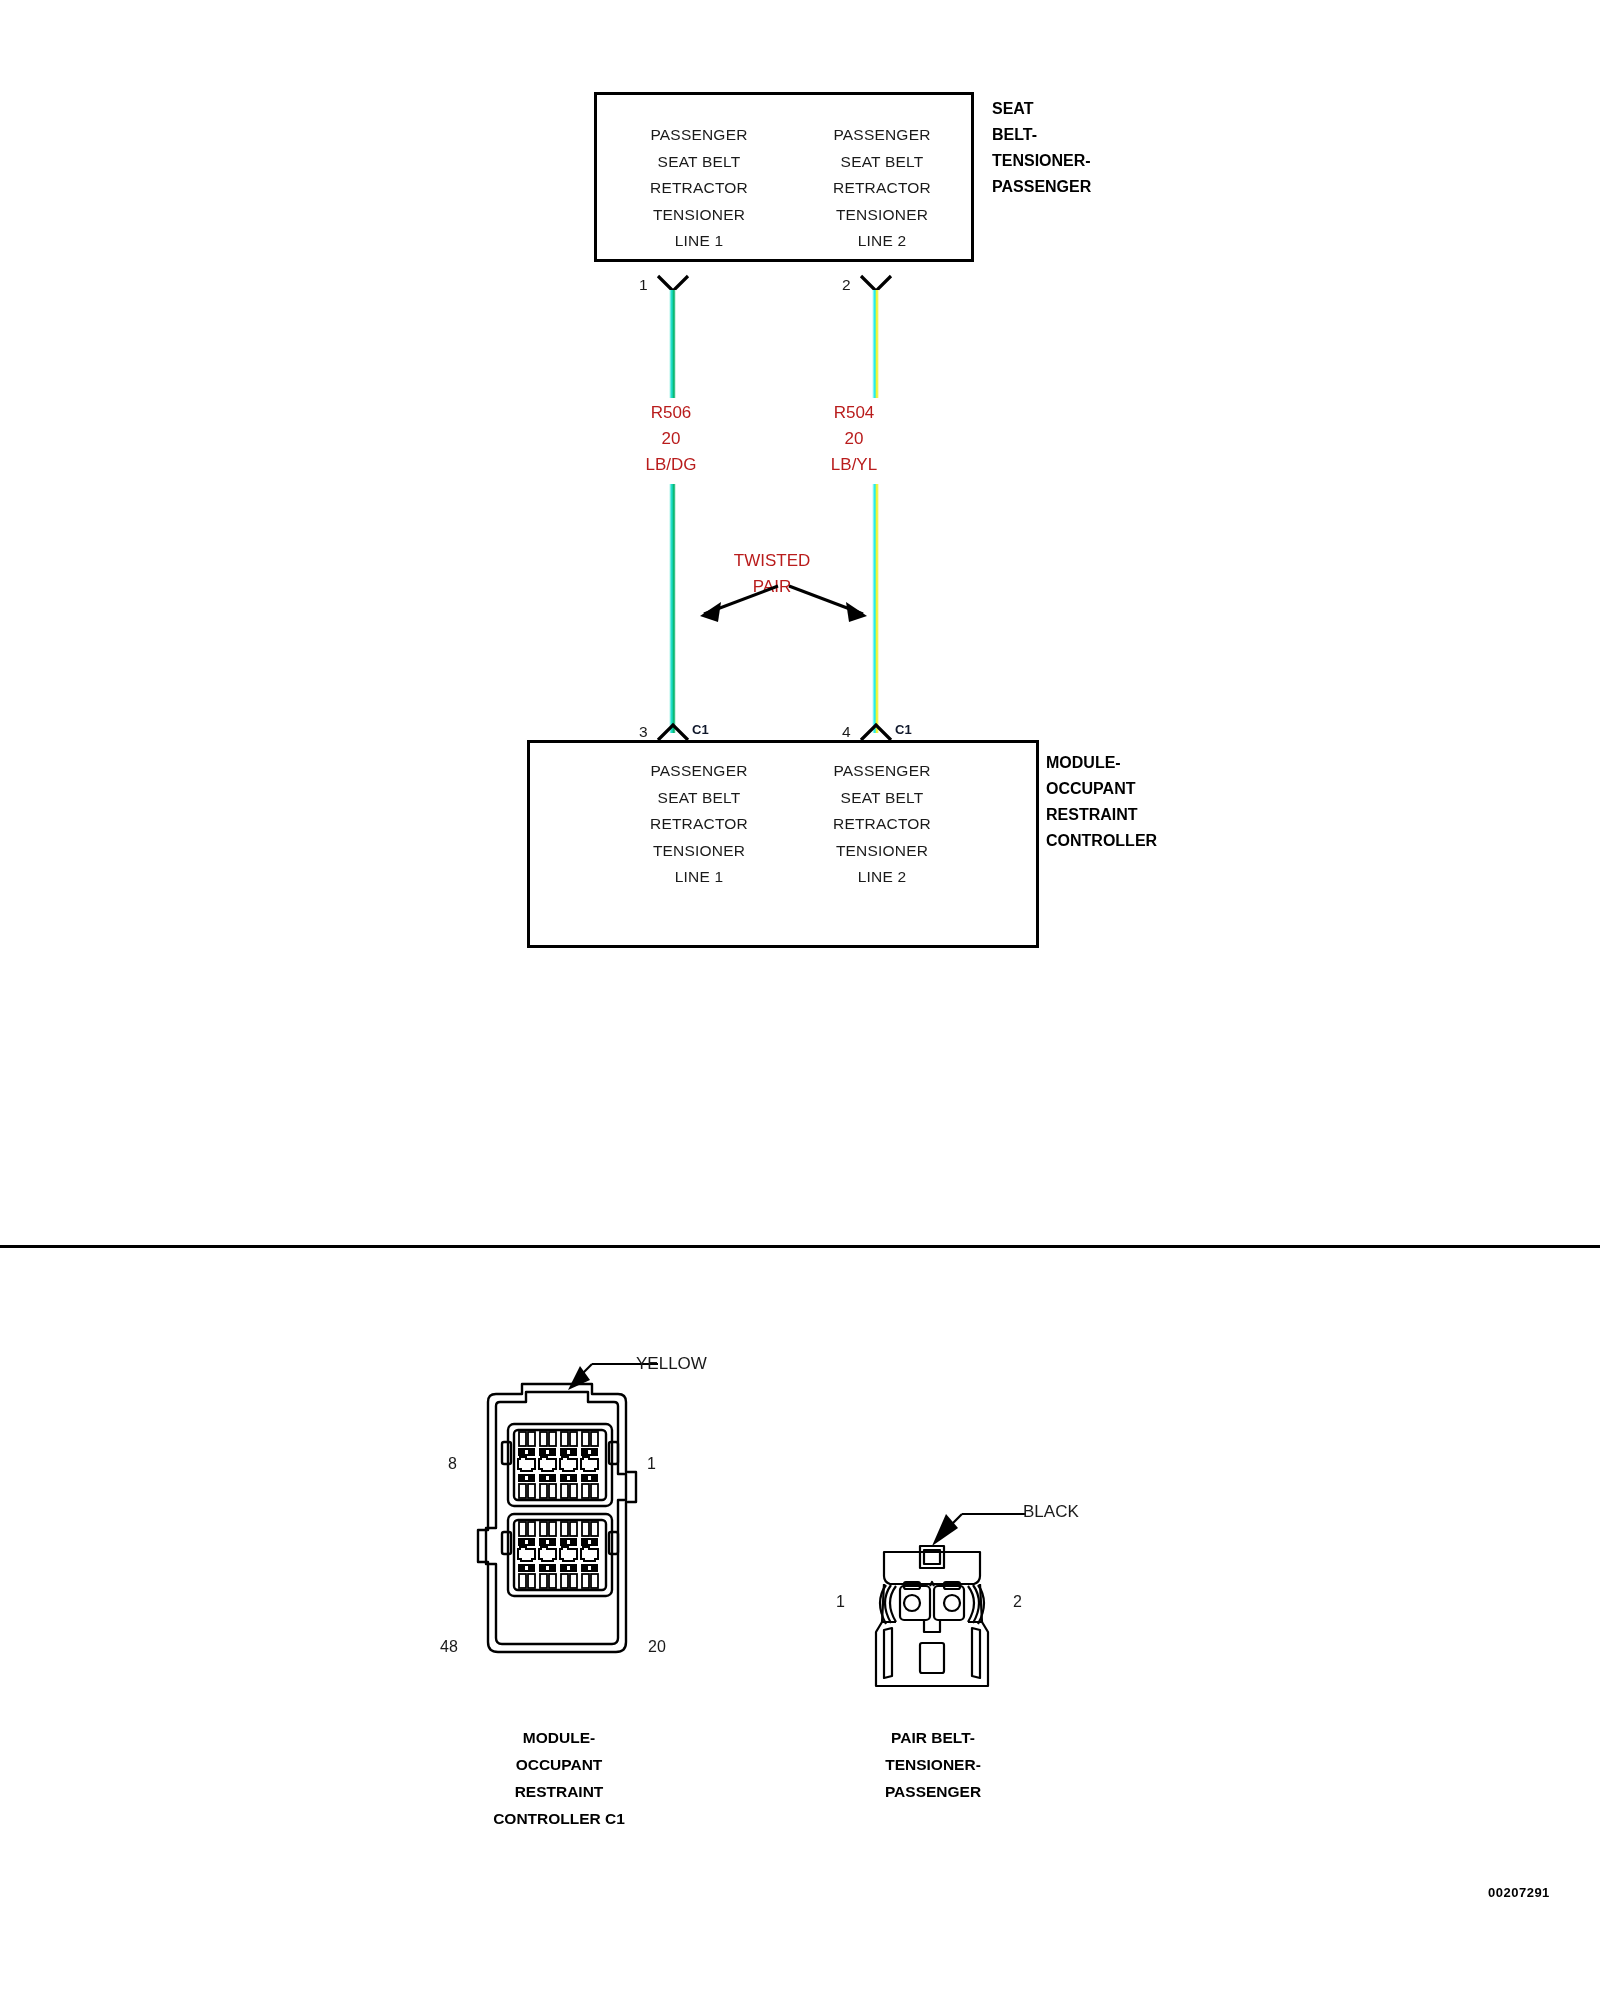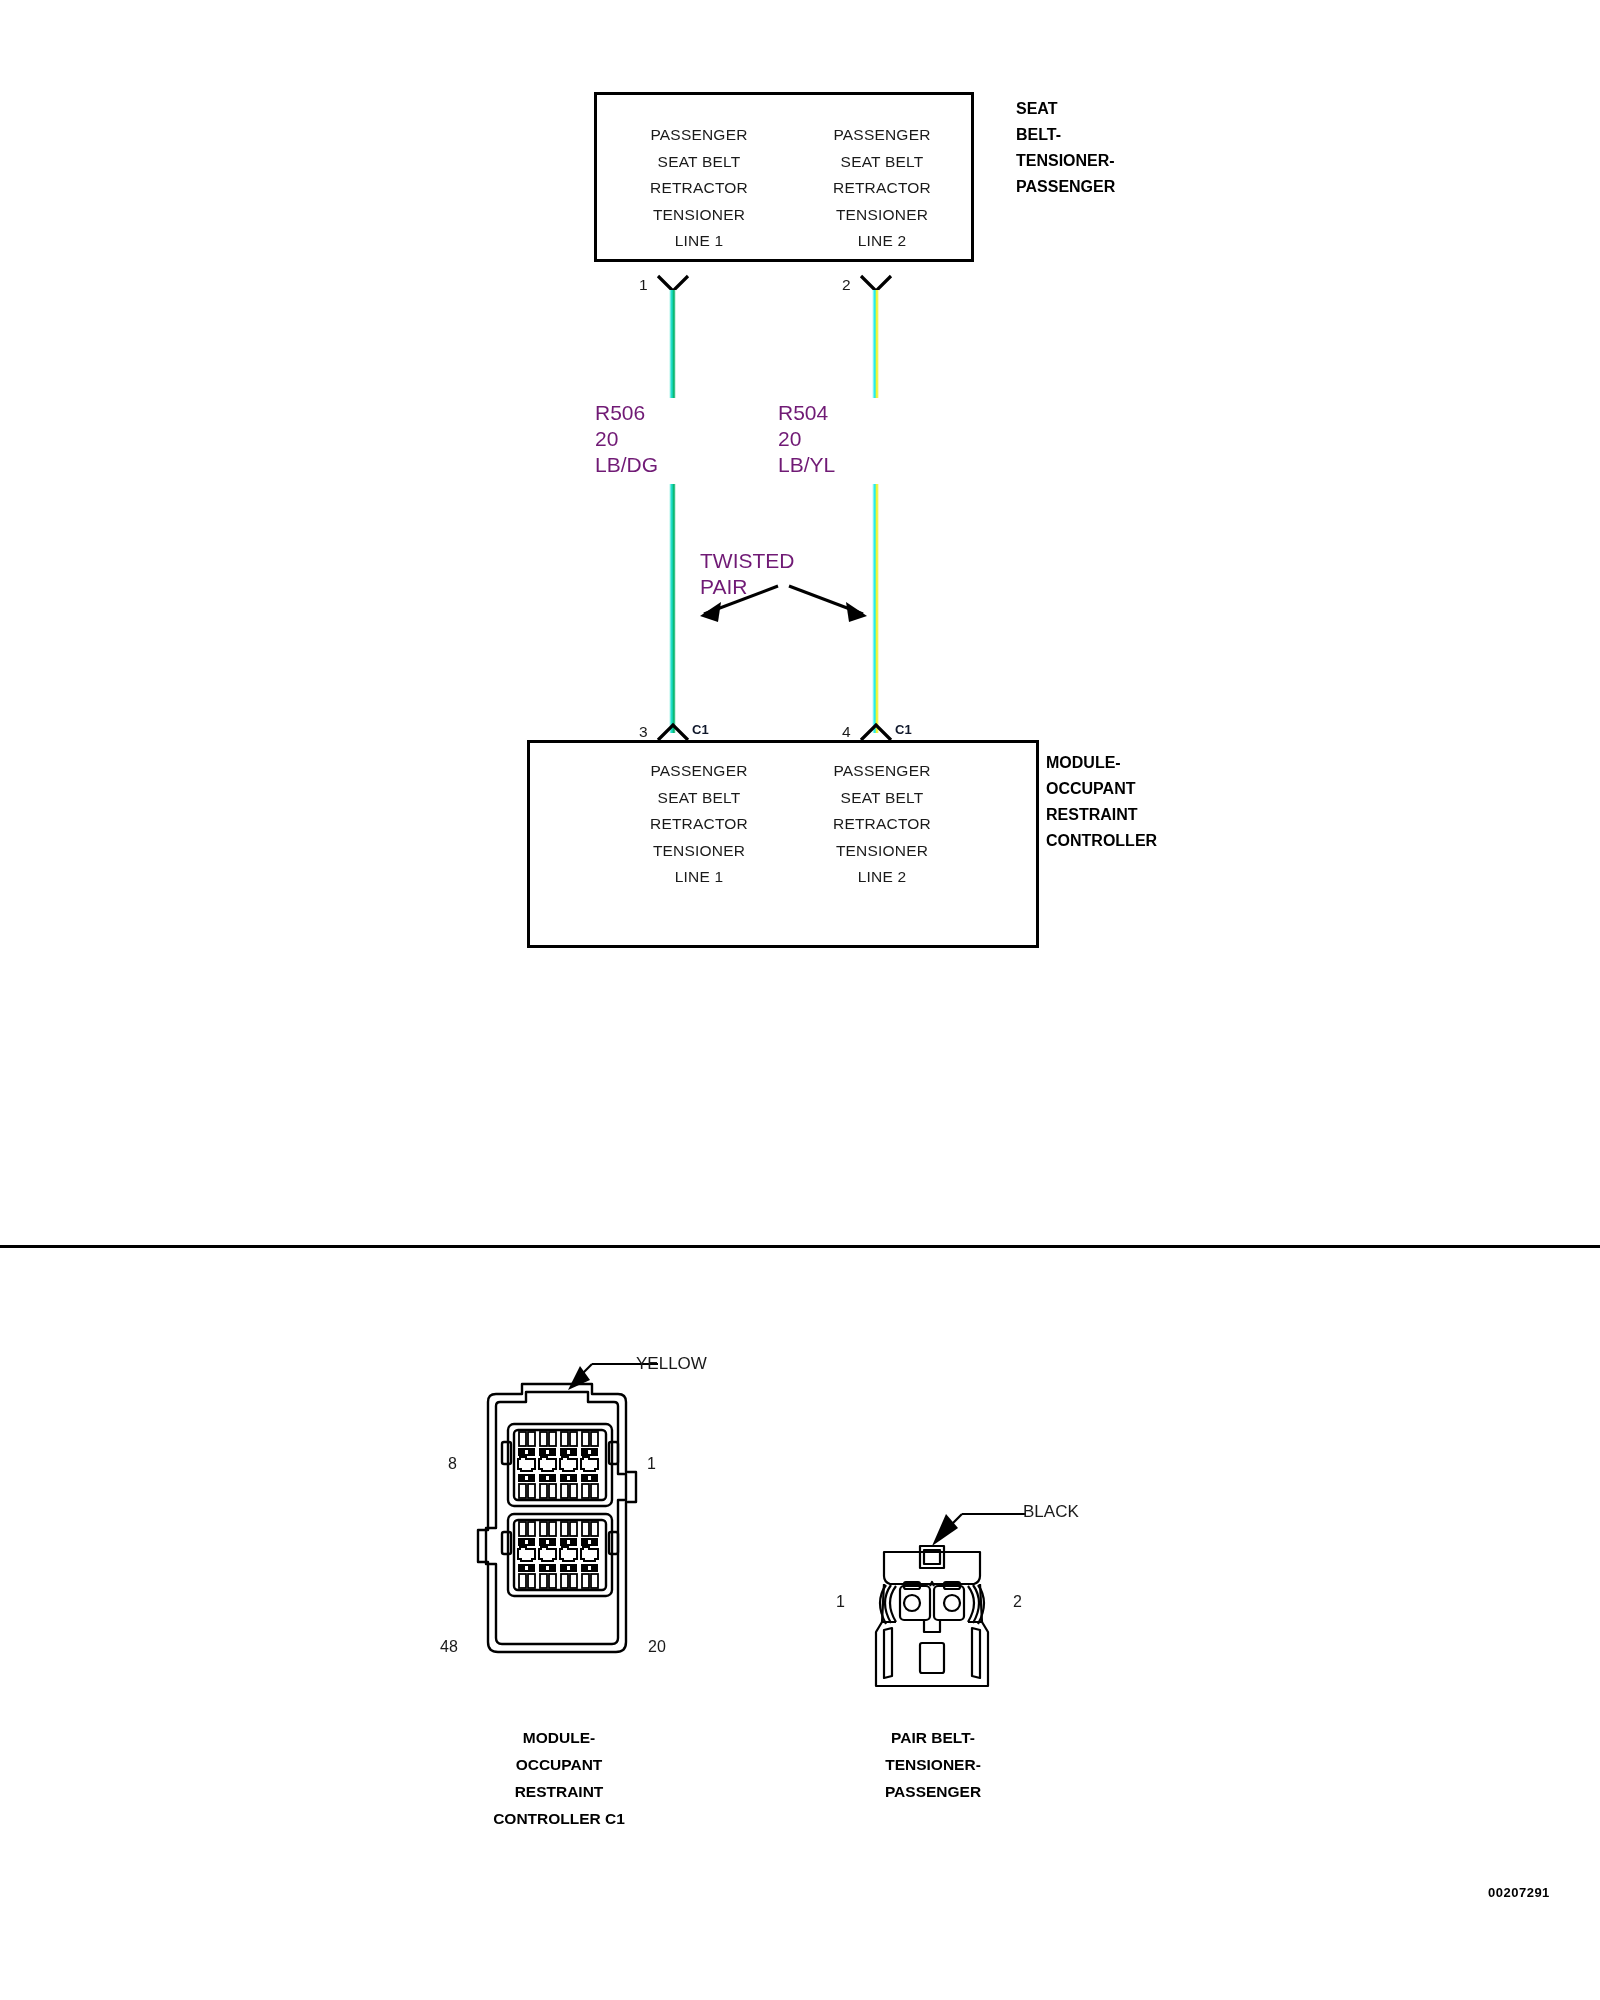--- a/index.html
+++ b/index.html
@@ -81,24 +81,24 @@
   .pin-c1 {
     position: absolute;
     font-size: 13px;
     font-weight: bold;
     color: #0f172a;
   }
 
   
   .tp-text {
     position: absolute;
-    font-size: 21px;
+    font-size: 17px;
     line-height: 26px;
-    text-align: left;
-    color: #701a75;
+    text-align: center;
+    color: #b91c1c;
     white-space: nowrap;
   }
 
   
   .divider {
     position: absolute;
     left: 0;
     width: 1600px;
     height: 0;
     border-top: 3px solid #000000;
@@ -153,21 +153,21 @@
   </div>
 
   <div class="comp-col" style="left:797px; top:122px; width:170px;">
     <div>PASSENGER</div>
     <div>SEAT BELT</div>
     <div>RETRACTOR</div>
     <div>TENSIONER</div>
     <div>LINE 2</div>
   </div>
 
-  <div class="comp-title" style="left:1016px; top:96px;">
+  <div class="comp-title" style="left:992px; top:96px;">
     <div>SEAT</div>
     <div>BELT-</div>
     <div>TENSIONER-</div>
     <div>PASSENGER</div>
   </div>
 
   <svg class="abs" style="left:656px; top:274px;" width="34" height="20" viewBox="0 0 34 20">
     <path d="M2 2 L17 17 L32 2" fill="none" stroke="#000000" stroke-width="3.2"></path>
   </svg>
   <div class="pin-num" style="left:639px; top:276px;">1</div>

